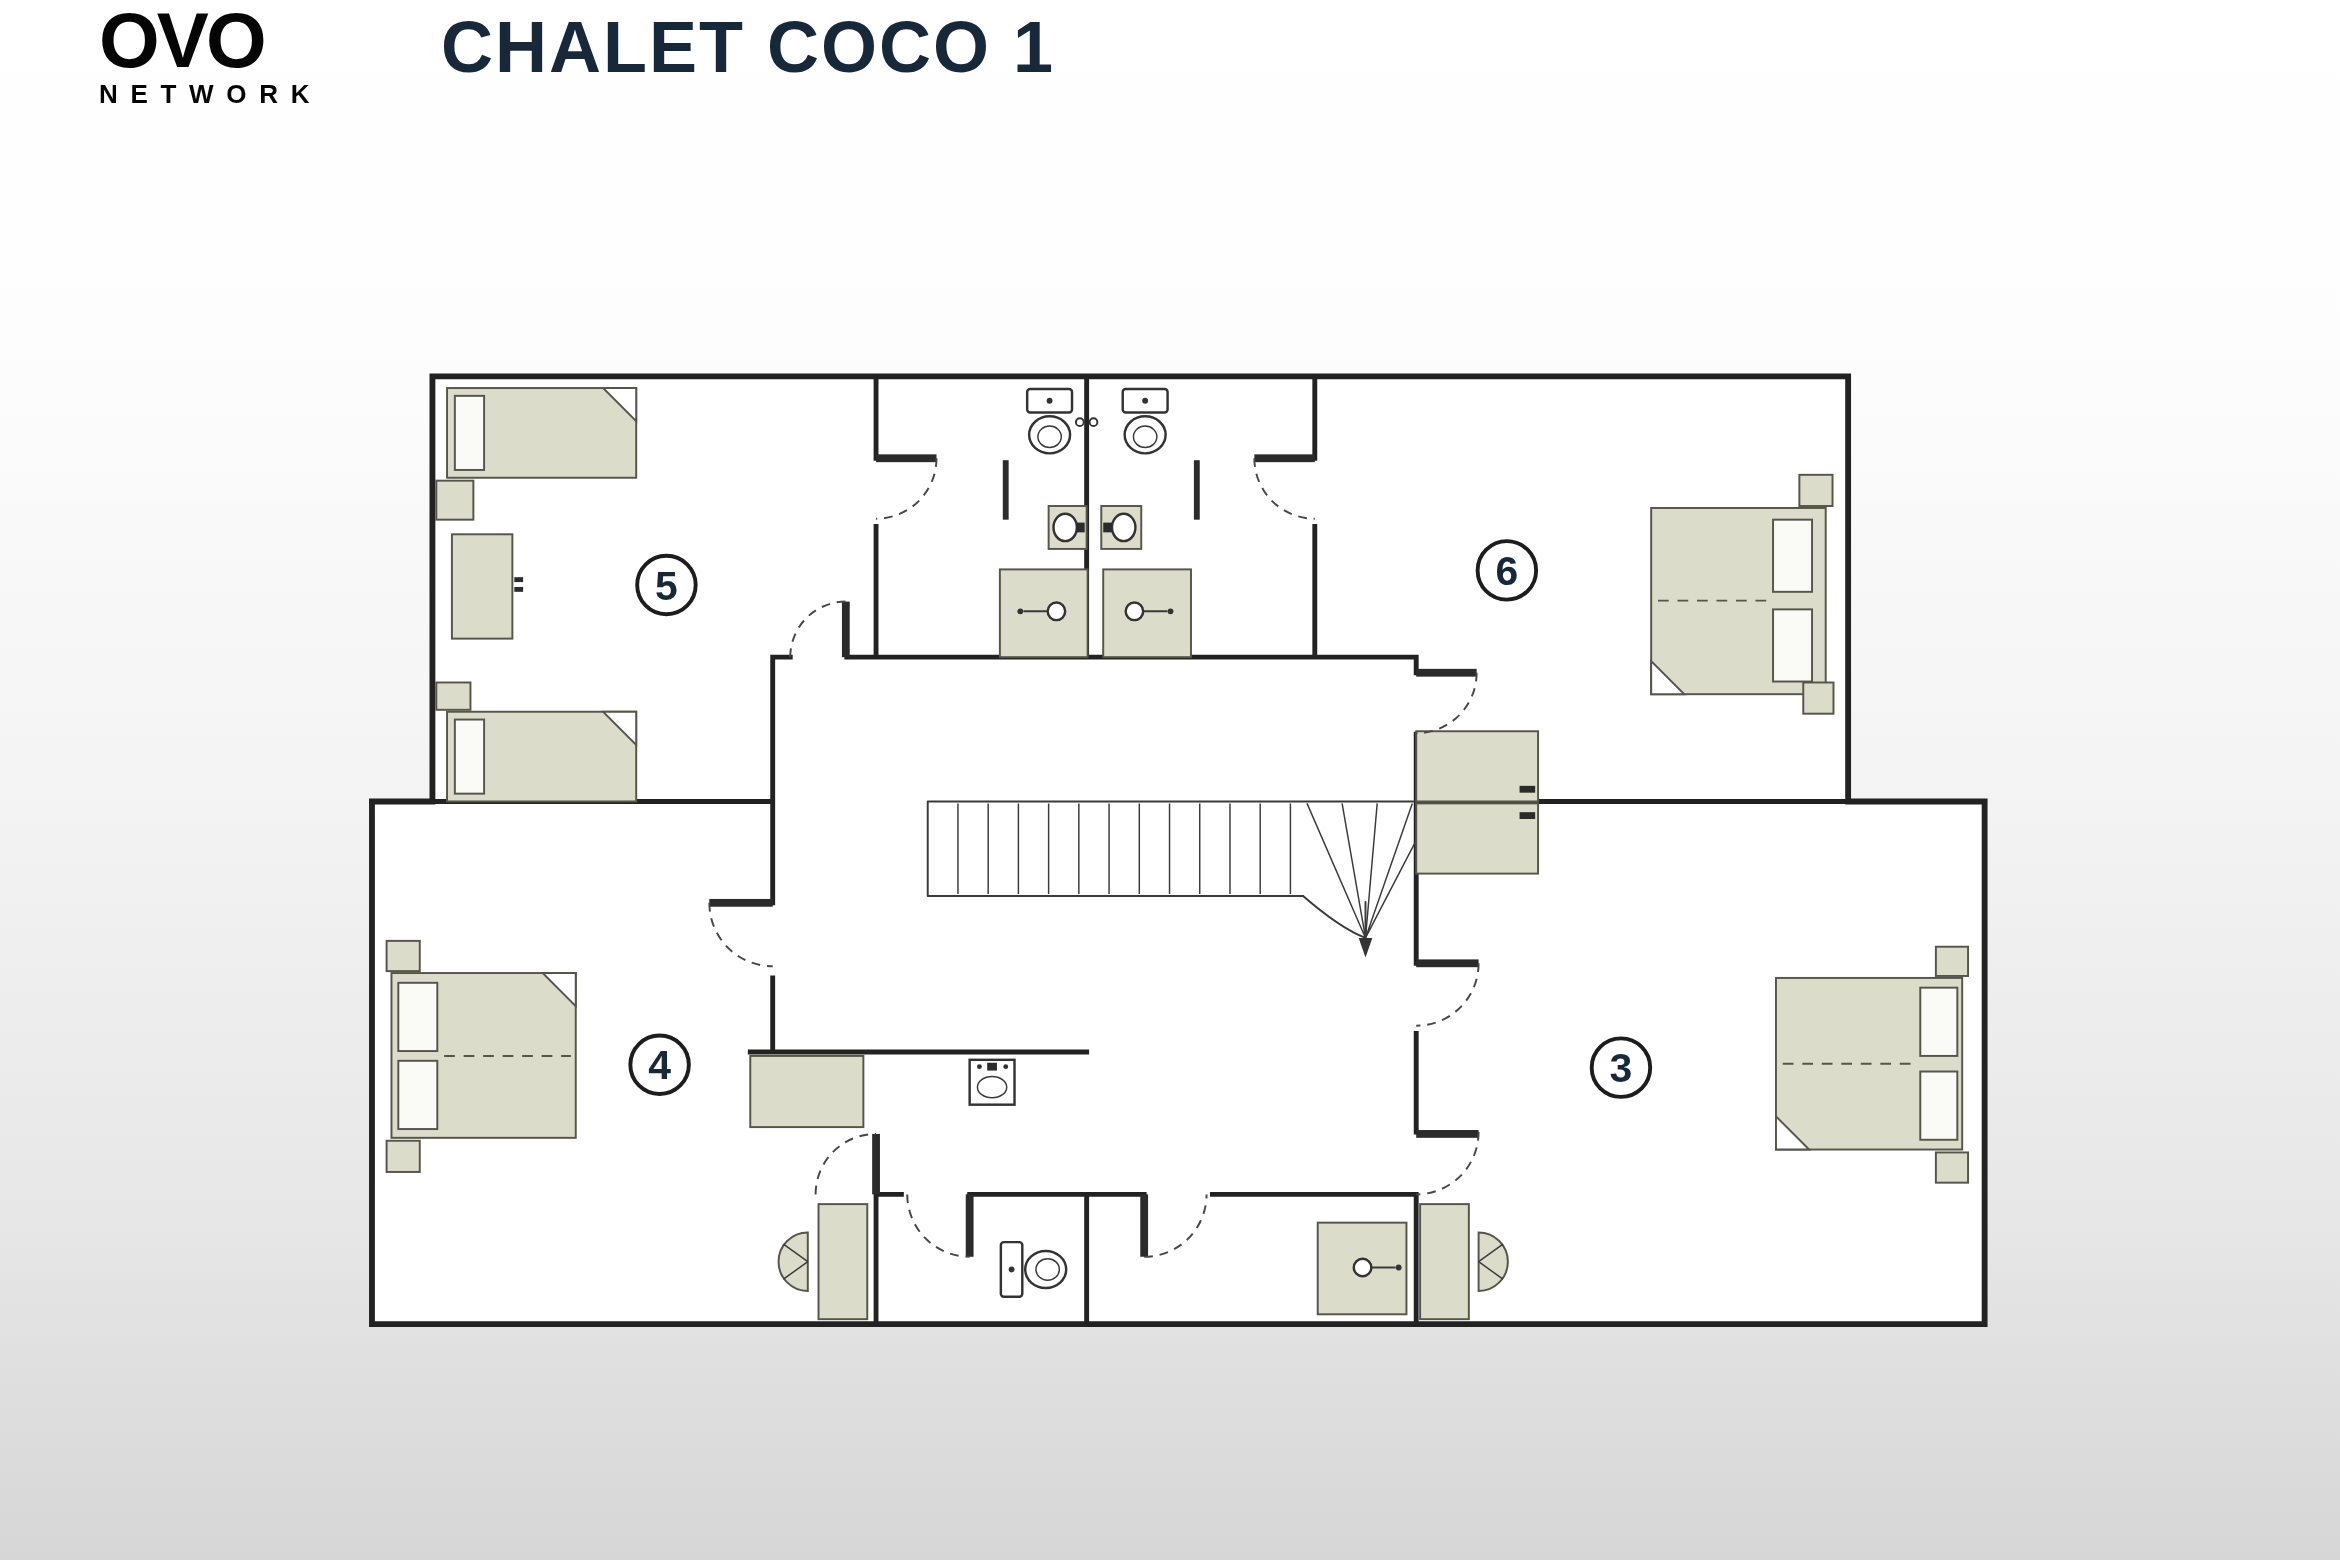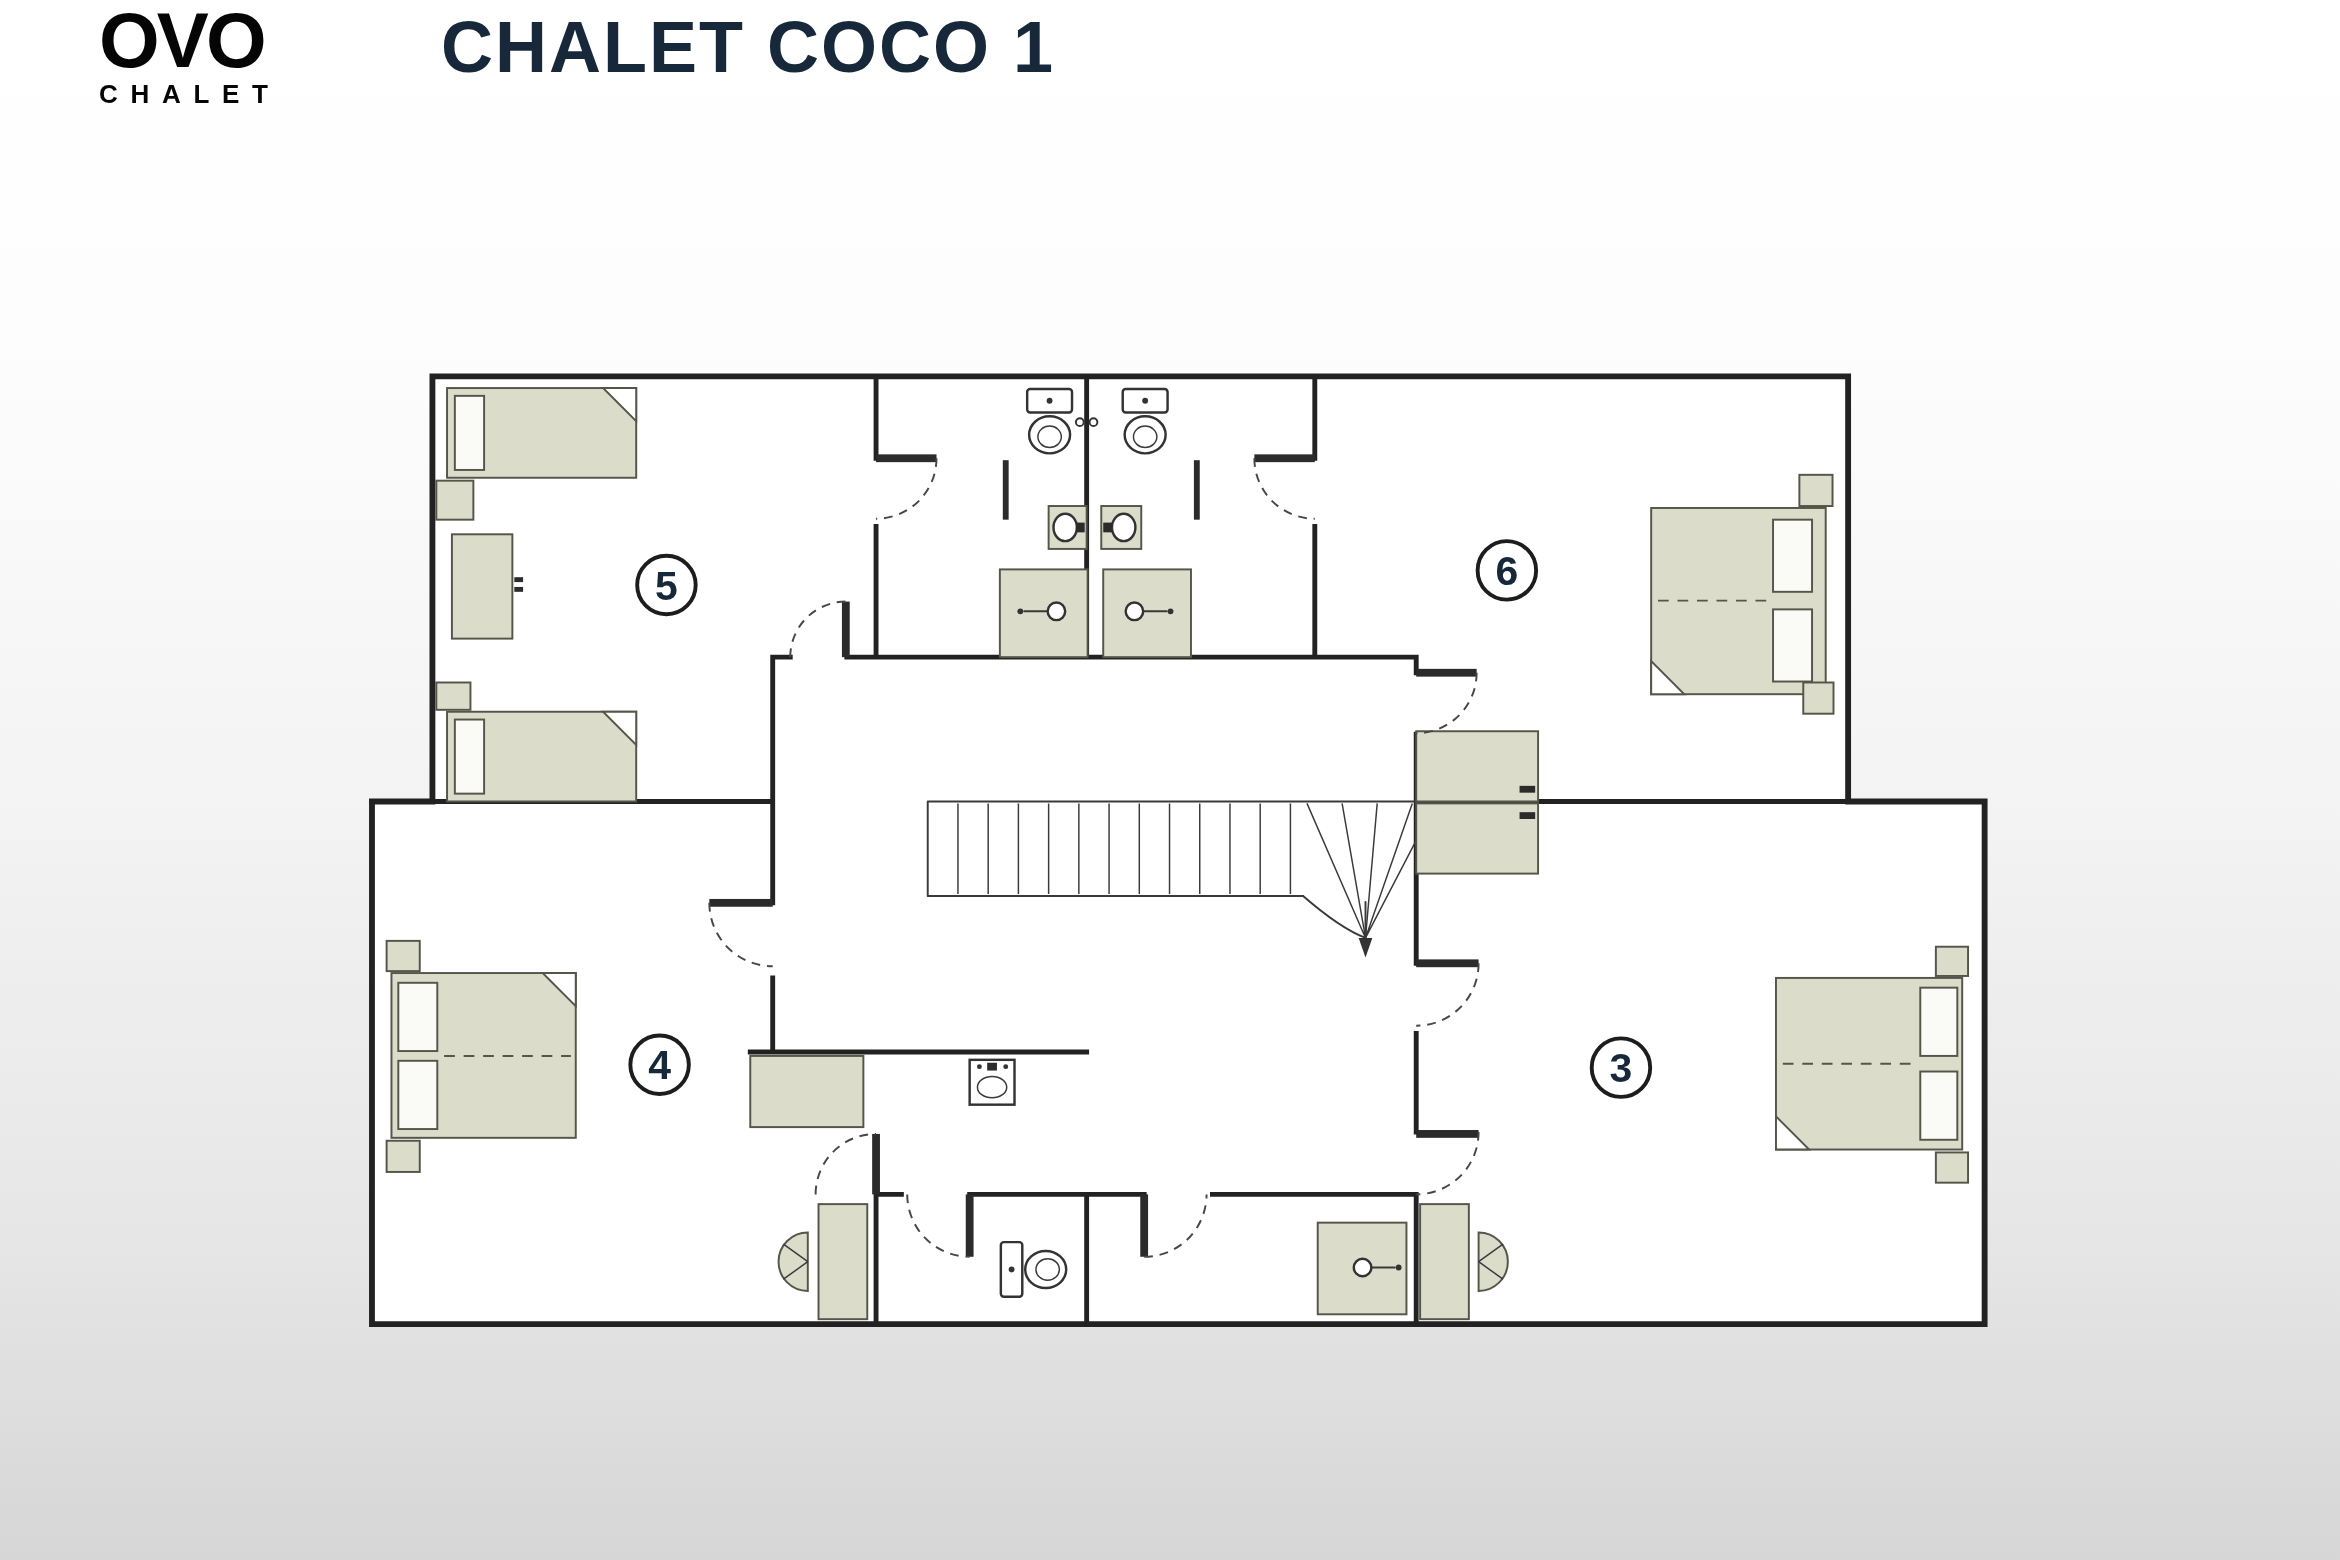--- a/index.html
+++ b/index.html
@@ -31,21 +31,21 @@
   .dotO{fill:#ffffff;stroke:#333333;stroke-width:2}
   .badge-circle{fill:#ffffff;stroke:#1d1d1d;stroke-width:4}
   .badge-text{fill:#16283a;font-family:"Liberation Sans",sans-serif;font-size:42px;font-weight:700}
 </style>
 </head>
 <body>
 
 <header>
   <div class="logo">
     <div class="logo-main">OVO</div>
-    <div class="logo-sub">CHALET</div>
+    <div class="logo-sub">NETWORK</div>
   </div>
   <h1 class="title">CHALET COCO 1</h1>
 </header>
 
 <svg class="plan" width="2341" height="1560" viewBox="0 0 2400 1600" xmlns="http://www.w3.org/2000/svg">
 
   <path class="outer" d="M443,386 H1895 V822 H2035 V1358 H381 V822 H443 Z"></path>
 
   <path class="wall" d="
     M381,822 H792  M1452,822 H2035

